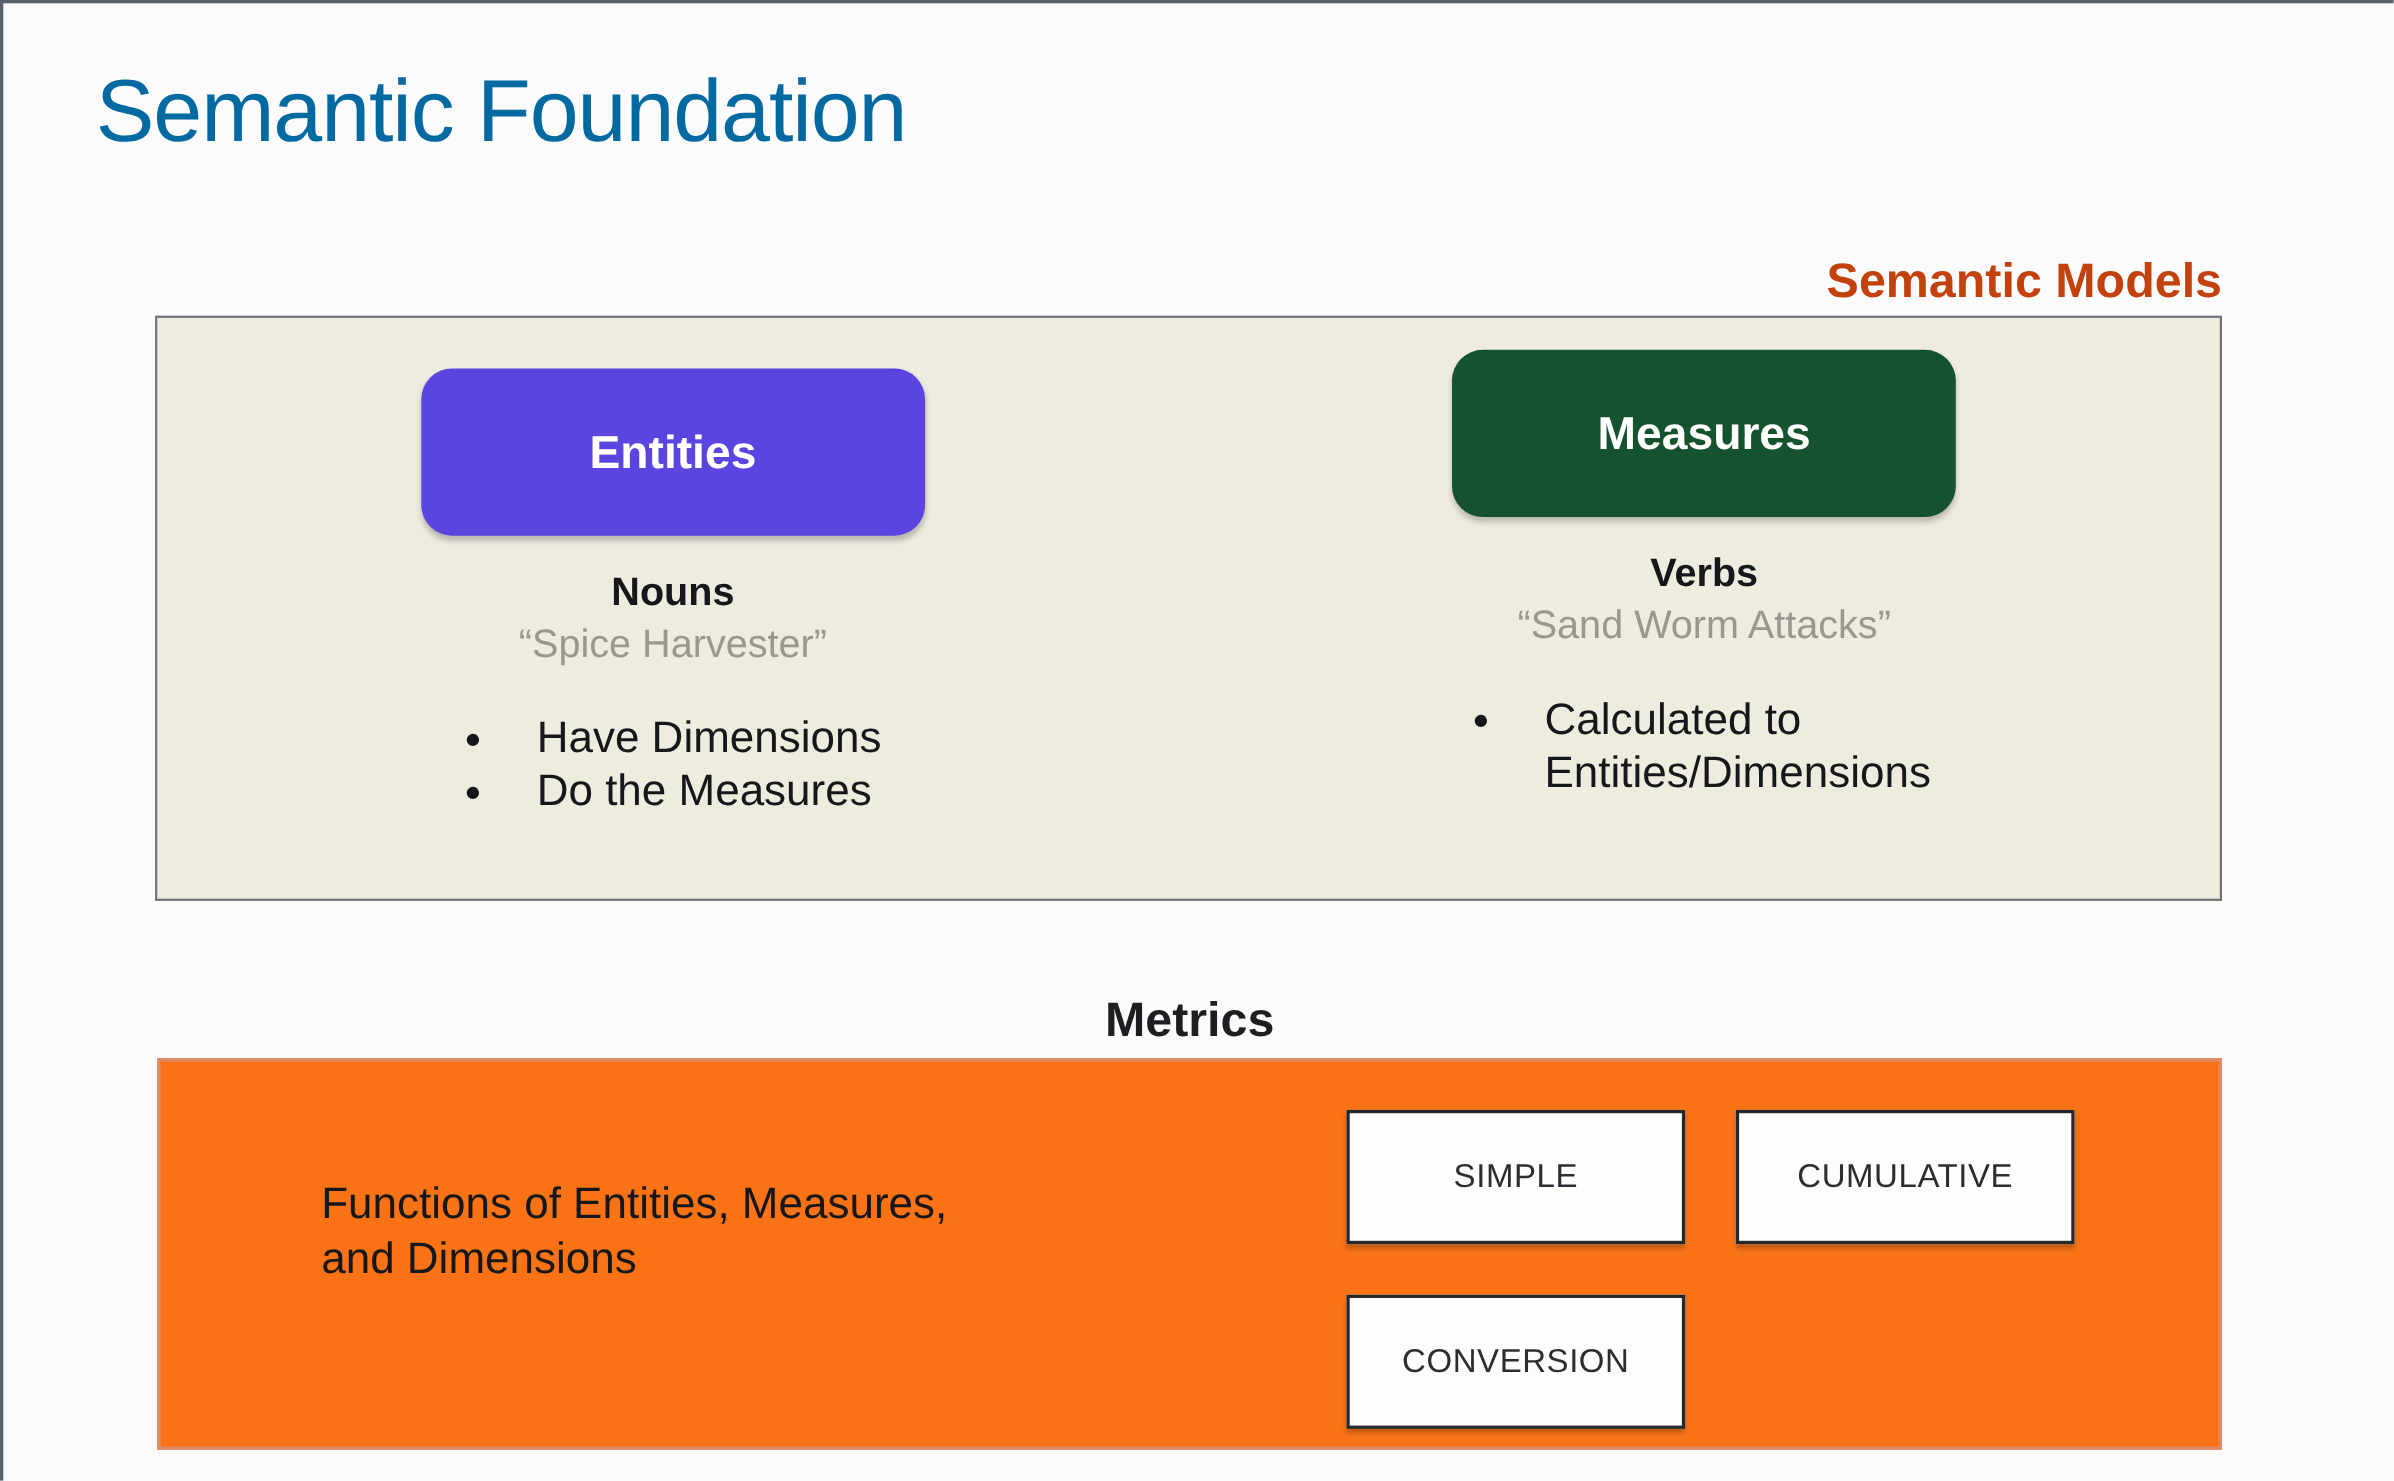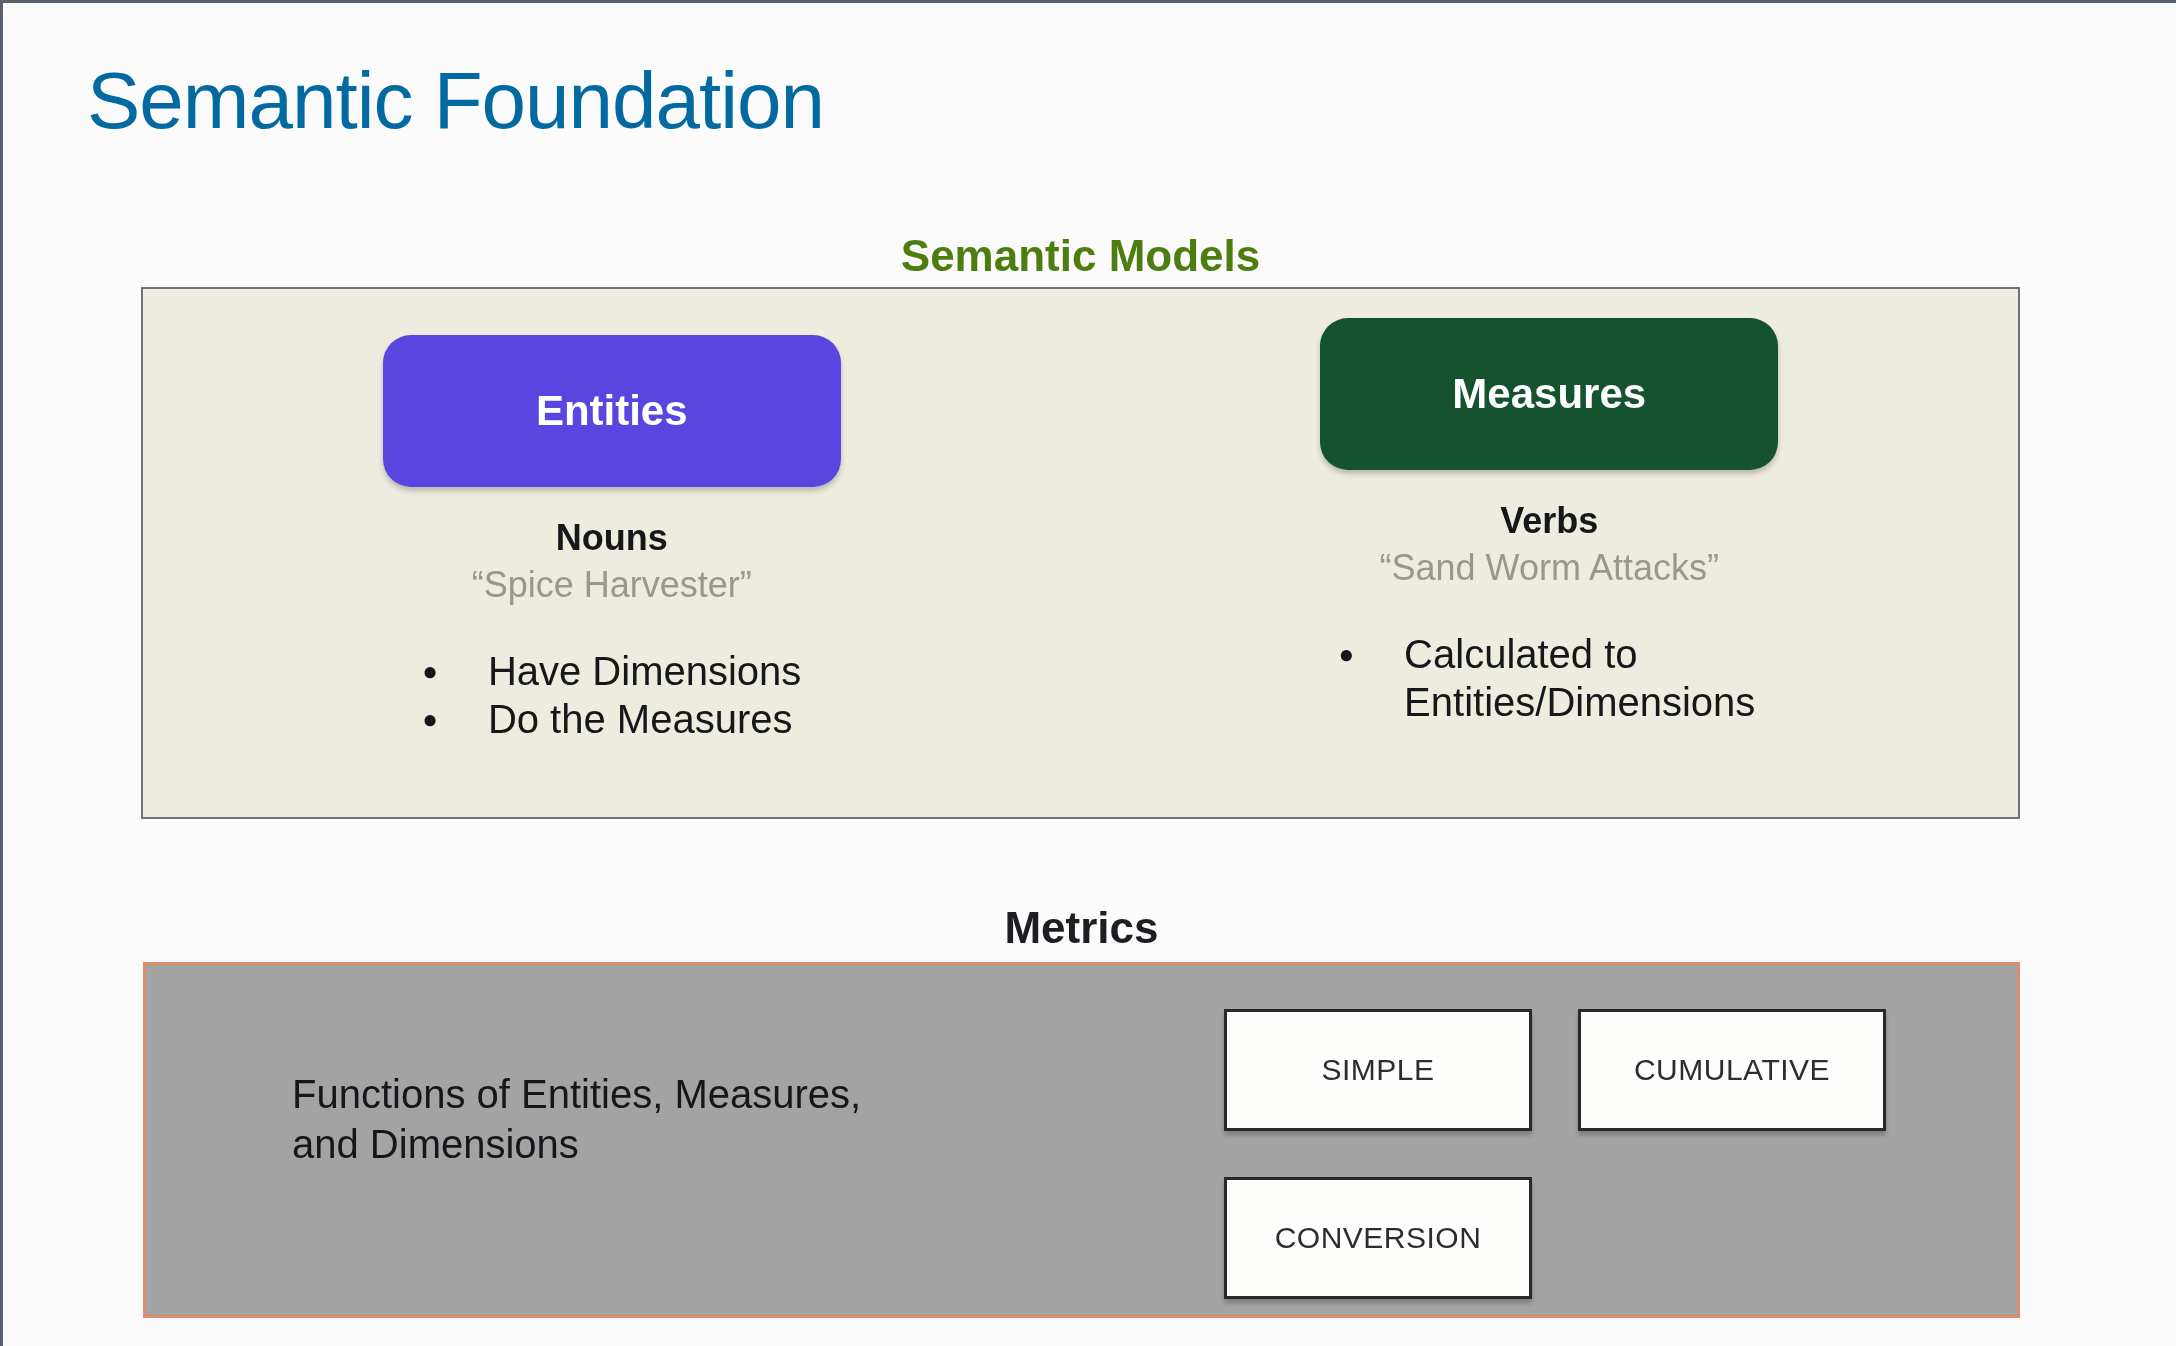--- a/index.html
+++ b/index.html
@@ -24,23 +24,23 @@
     left: 84px; top: 52px;
     font-size: 80px;
     font-weight: 400;
     color: #0369a1;
     letter-spacing: -1px;
   }
   
   .models-heading {
     position: absolute;
     left: 138px; top: 228px; width: 1879px;
-    text-align: center;
+    text-align: right;
     font-size: 44px; font-weight: 700;
-    color: #4d7c0f;
+    color: #c2410c;
   }
   .models-box {
     position: absolute;
     left: 138px; top: 284px;
     width: 1879px; height: 532px;
     box-sizing: border-box;
     background: #eeecdf;
     border: 2px solid #6e747b;
     display: flex;
     justify-content: center;
@@ -103,21 +103,21 @@
     text-align: center;
     font-size: 44px; font-weight: 700;
     color: #1c1e22;
   }
   .metrics-box {
     position: absolute;
     left: 140px; top: 959px;
     width: 1877px; height: 356px;
     box-sizing: border-box;
     border: 3px solid #dd8c6a;
-    background: #a3a3a3;
+    background: #f97316;
   }
   .metrics-description {
     position: absolute;
     left: 146px; top: 104px;
     font-size: 40px;
     line-height: 50px;
     color: #15171a;
   }
   .metric-types {
     position: absolute;

